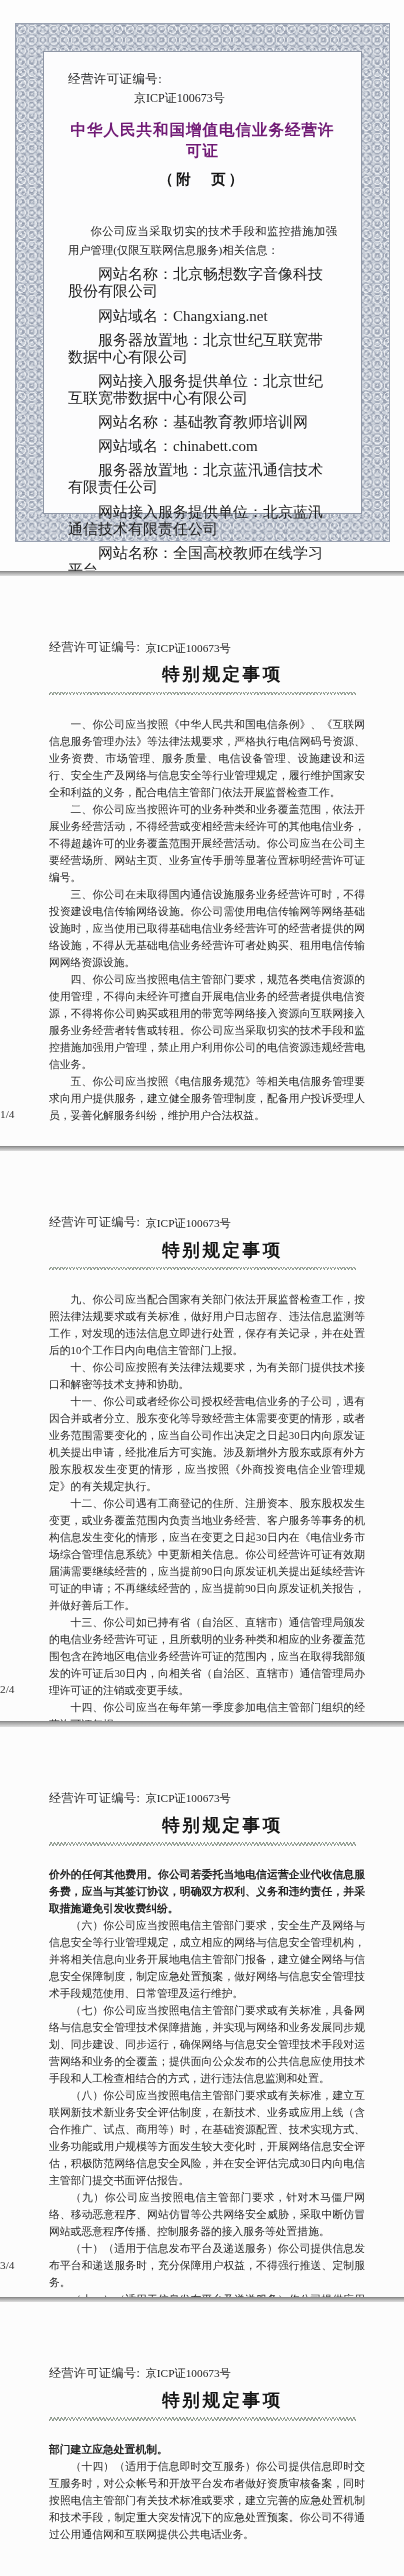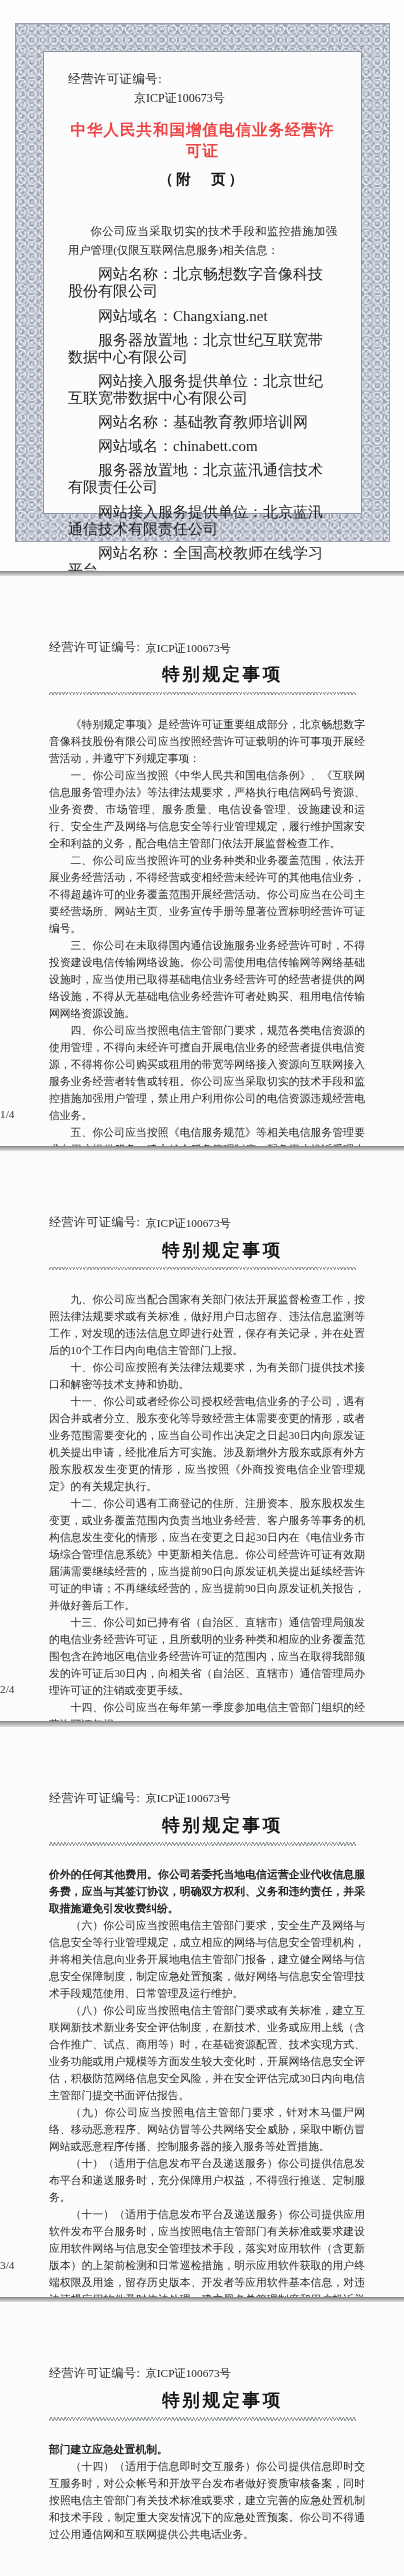--- a/index.html
+++ b/index.html
@@ -56,21 +56,21 @@
     font-size: 12px;
     margin: 2.1px 0 0 66px;
     color: #1e1e1e;
   }
   .cert-title {
     margin-top: 13.4px;
     text-align: center;
     font-size: 15.5px;
     font-weight: 700;
     letter-spacing: 1px;
-    color: #ef4444;
+    color: #701a75;
   }
   .cert-subtitle {
     margin-top: 8.2px;
     text-align: center;
     font-size: 14.4px;
     font-weight: 700;
     letter-spacing: 3.1px;
     color: #111;
   }
   .cert-intro {
@@ -178,21 +178,20 @@
   <div class="separator"></div>
 
   <div class="page">
     <div class="prov-header">
       <span class="prov-license-label">经营许可证编号:</span>
       <span class="prov-license-no">京ICP证100673号</span>
     </div>
     <div class="prov-title">特别规定事项</div>
     <div class="zigzag"></div>
     <div class="prov-body">
-      <p>《特别规定事项》是经营许可证重要组成部分，北京畅想数字音像科技股份有限公司应当按照经营许可证载明的许可事项开展经营活动，并遵守下列规定事项：</p>
       <p>一、你公司应当按照《中华人民共和国电信条例》、《互联网信息服务管理办法》等法律法规要求，严格执行电信网码号资源、业务资费、市场管理、服务质量、电信设备管理、设施建设和运行、安全生产及网络与信息安全等行业管理规定，履行维护国家安全和利益的义务，配合电信主管部门依法开展监督检查工作。</p>
       <p>二、你公司应当按照许可的业务种类和业务覆盖范围，依法开展业务经营活动，不得经营或变相经营未经许可的其他电信业务，不得超越许可的业务覆盖范围开展经营活动。你公司应当在公司主要经营场所、网站主页、业务宣传手册等显著位置标明经营许可证编号。</p>
       <p>三、你公司在未取得国内通信设施服务业务经营许可时，不得投资建设电信传输网络设施。你公司需使用电信传输网等网络基础设施时，应当使用已取得基础电信业务经营许可的经营者提供的网络设施，不得从无基础电信业务经营许可者处购买、租用电信传输网网络资源设施。</p>
       <p>四、你公司应当按照电信主管部门要求，规范各类电信资源的使用管理，不得向未经许可擅自开展电信业务的经营者提供电信资源，不得将你公司购买或租用的带宽等网络接入资源向互联网接入服务业务经营者转售或转租。你公司应当采取切实的技术手段和监控措施加强用户管理，禁止用户利用你公司的电信资源违规经营电信业务。</p>
       <p>五、你公司应当按照《电信服务规范》等相关电信服务管理要求向用户提供服务，建立健全服务管理制度，配备用户投诉受理人员，妥善化解服务纠纷，维护用户合法权益。</p>
 
     </div>
     <div class="page-number">1/4</div>
   </div>
 
@@ -222,20 +221,21 @@
   <div class="page">
     <div class="prov-header">
       <span class="prov-license-label">经营许可证编号:</span>
       <span class="prov-license-no">京ICP证100673号</span>
     </div>
     <div class="prov-title">特别规定事项</div>
     <div class="zigzag"></div>
     <div class="prov-body">
       <p class="cont">价外的任何其他费用。你公司若委托当地电信运营企业代收信息服务费，应当与其签订协议，明确双方权利、义务和违约责任，并采取措施避免引发收费纠纷。</p>
       <p>（六）你公司应当按照电信主管部门要求，安全生产及网络与信息安全等行业管理规定，成立相应的网络与信息安全管理机构，并将相关信息向业务开展地电信主管部门报备，建立健全网络与信息安全保障制度，制定应急处置预案，做好网络与信息安全管理技术手段规范使用、日常管理及运行维护。</p>
+      <p>（七）你公司应当按照电信主管部门要求或有关标准，具备网络与信息安全管理技术保障措施，并实现与网络和业务发展同步规划、同步建设、同步运行，确保网络与信息安全管理技术手段对运营网络和业务的全覆盖；提供面向公众发布的公共信息应使用技术手段和人工检查相结合的方式，进行违法信息监测和处置。</p>
       <p>（八）你公司应当按照电信主管部门要求或有关标准，建立互联网新技术新业务安全评估制度，在新技术、业务或应用上线（含合作推广、试点、商用等）时，在基础资源配置、技术实现方式、业务功能或用户规模等方面发生较大变化时，开展网络信息安全评估，积极防范网络信息安全风险，并在安全评估完成30日内向电信主管部门提交书面评估报告。</p>
       <p>（九）你公司应当按照电信主管部门要求，针对木马僵尸网络、移动恶意程序、网站仿冒等公共网络安全威胁，采取中断仿冒网站或恶意程序传播、控制服务器的接入服务等处置措施。</p>
       <p>（十）（适用于信息发布平台及递送服务）你公司提供信息发布平台和递送服务时，充分保障用户权益，不得强行推送、定制服务。</p>
       <p>（十一）（适用于信息发布平台及递送服务）你公司提供应用软件发布平台服务时，应当按照电信主管部门有关标准或要求建设应用软件网络与信息安全管理技术手段，落实对应用软件（含更新版本）的上架前检测和日常巡检措施，明示应用软件获取的用户终端权限及用途，留存历史版本、开发者等应用软件基本信息，对违法违规应用软件及时依法处理，建立黑名单管理制度和用户投诉举报机制，督促应用开发者落实安全责任。</p>
 
     </div>
     <div class="page-number">3/4</div>
   </div>
 
   <div class="separator"></div>

